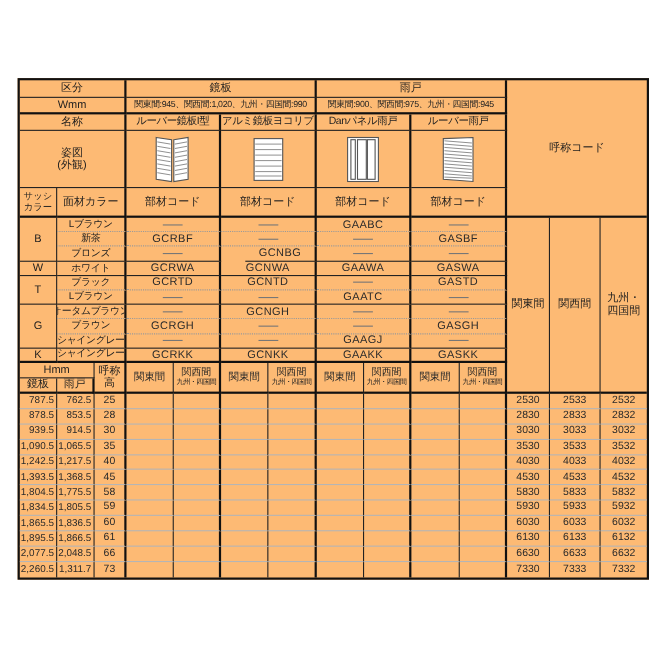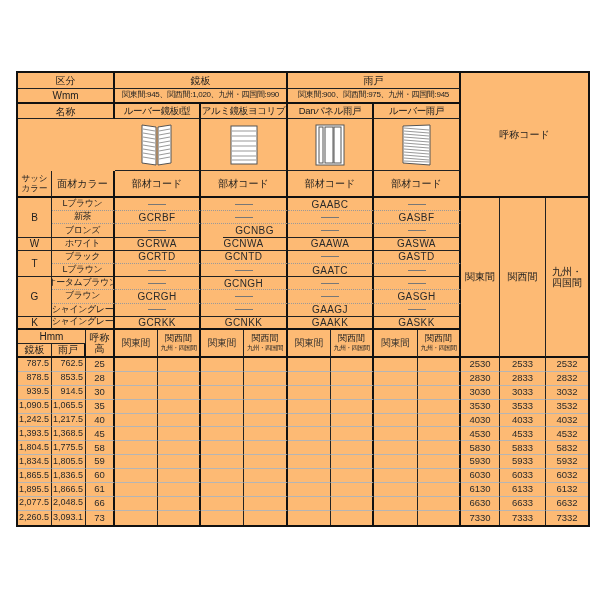--- a/index.html
+++ b/index.html
@@ -44,20 +44,22 @@
   <div class="cell hd bB2" style="grid-column:12/15;grid-row:1/6">呼称コード</div>
   <div class="cell sm bR2 bB2" style="grid-column:4/8;grid-row:2/3">関東間:945、関西間:1,020、九州・四国間:990</div>
   <div class="cell sm bR2 bB2" style="grid-column:8/12;grid-row:2/3">関東間:900、関西間:975、九州・四国間:945</div>
 
   <div class="cell hd bR2 bB1" style="grid-column:1/4;grid-row:3/4">名称</div>
   <div class="cell pn bR2 bB1" style="grid-column:4/6;grid-row:3/4">ルーバー鏡板I型</div>
   <div class="cell pn bR2 bB1" style="grid-column:6/8;grid-row:3/4">アルミ鏡板ヨコリブ</div>
   <div class="cell pn bR2 bB1" style="grid-column:8/10;grid-row:3/4">Danパネル雨戸</div>
   <div class="cell pn bR2 bB1" style="grid-column:10/12;grid-row:3/4">ルーバー雨戸</div>
 
+  <div class="cell hd pre bR2 bB1" style="grid-column:1/4;grid-row:4/5">姿図
+(外観)</div>
   <div class="cell fig bR2 bB1" style="grid-column:4/6;grid-row:4/5">
     <svg width="40" height="46" viewBox="0 0 40 46">
       <g stroke="#555" stroke-width="1" fill="none">
         <polygon points="5,3 19,5 19,43 5,41" fill="#fff"></polygon>
         <polygon points="21,5 34,3 34,41 21,43" fill="#fff"></polygon>
         <g stroke-width="0.6">
           <path d="M6 7 L18 9 M6 11 L18 13 M6 15 L18 17 M6 19 L18 21 M6 23 L18 25 M6 27 L18 29 M6 31 L18 33 M6 35 L18 37"></path>
           <path d="M22 9 L33 7 M22 13 L33 11 M22 17 L33 15 M22 21 L33 19 M22 25 L33 23 M22 29 L33 27 M22 33 L33 31 M22 37 L33 35"></path>
         </g>
       </g>
@@ -381,21 +383,21 @@
     <div class="cell  bR1 bBg" style="grid-area: 28 / 6 / 29 / 7;"></div>
     <div class="cell  bR2 bBg" style="grid-area: 28 / 7 / 29 / 8;"></div>
     <div class="cell  bR1 bBg" style="grid-area: 28 / 8 / 29 / 9;"></div>
     <div class="cell  bR2 bBg" style="grid-area: 28 / 9 / 29 / 10;"></div>
     <div class="cell  bR1 bBg" style="grid-area: 28 / 10 / 29 / 11;"></div>
     <div class="cell  bR2 bBg" style="grid-area: 28 / 11 / 29 / 12;"></div>
     <div class="cell ctr bR1 bBg" style="grid-area: 28 / 12 / 29 / 13;">6630</div>
     <div class="cell ctr bR1 bBg" style="grid-area: 28 / 13 / 29 / 14;">6633</div>
     <div class="cell ctr  bBg" style="grid-area: 28 / 14 / 29 / 15;">6632</div>
     <div class="cell num bR1 " style="grid-area: 29 / 1 / 30 / 2;">2,260.5</div>
-    <div class="cell num bR1 " style="grid-area: 29 / 2 / 30 / 3;">3,093.1</div>
+    <div class="cell num bR1 " style="grid-area: 29 / 2 / 30 / 3;">1,311.7</div>
     <div class="cell ctr bR2 " style="grid-area: 29 / 3 / 30 / 4;">73</div>
     <div class="cell  bR1 " style="grid-area: 29 / 4 / 30 / 5;"></div>
     <div class="cell  bR2 " style="grid-area: 29 / 5 / 30 / 6;"></div>
     <div class="cell  bR1 " style="grid-area: 29 / 6 / 30 / 7;"></div>
     <div class="cell  bR2 " style="grid-area: 29 / 7 / 30 / 8;"></div>
     <div class="cell  bR1 " style="grid-area: 29 / 8 / 30 / 9;"></div>
     <div class="cell  bR2 " style="grid-area: 29 / 9 / 30 / 10;"></div>
     <div class="cell  bR1 " style="grid-area: 29 / 10 / 30 / 11;"></div>
     <div class="cell  bR2 " style="grid-area: 29 / 11 / 30 / 12;"></div>
     <div class="cell ctr bR1 " style="grid-area: 29 / 12 / 30 / 13;">7330</div>

